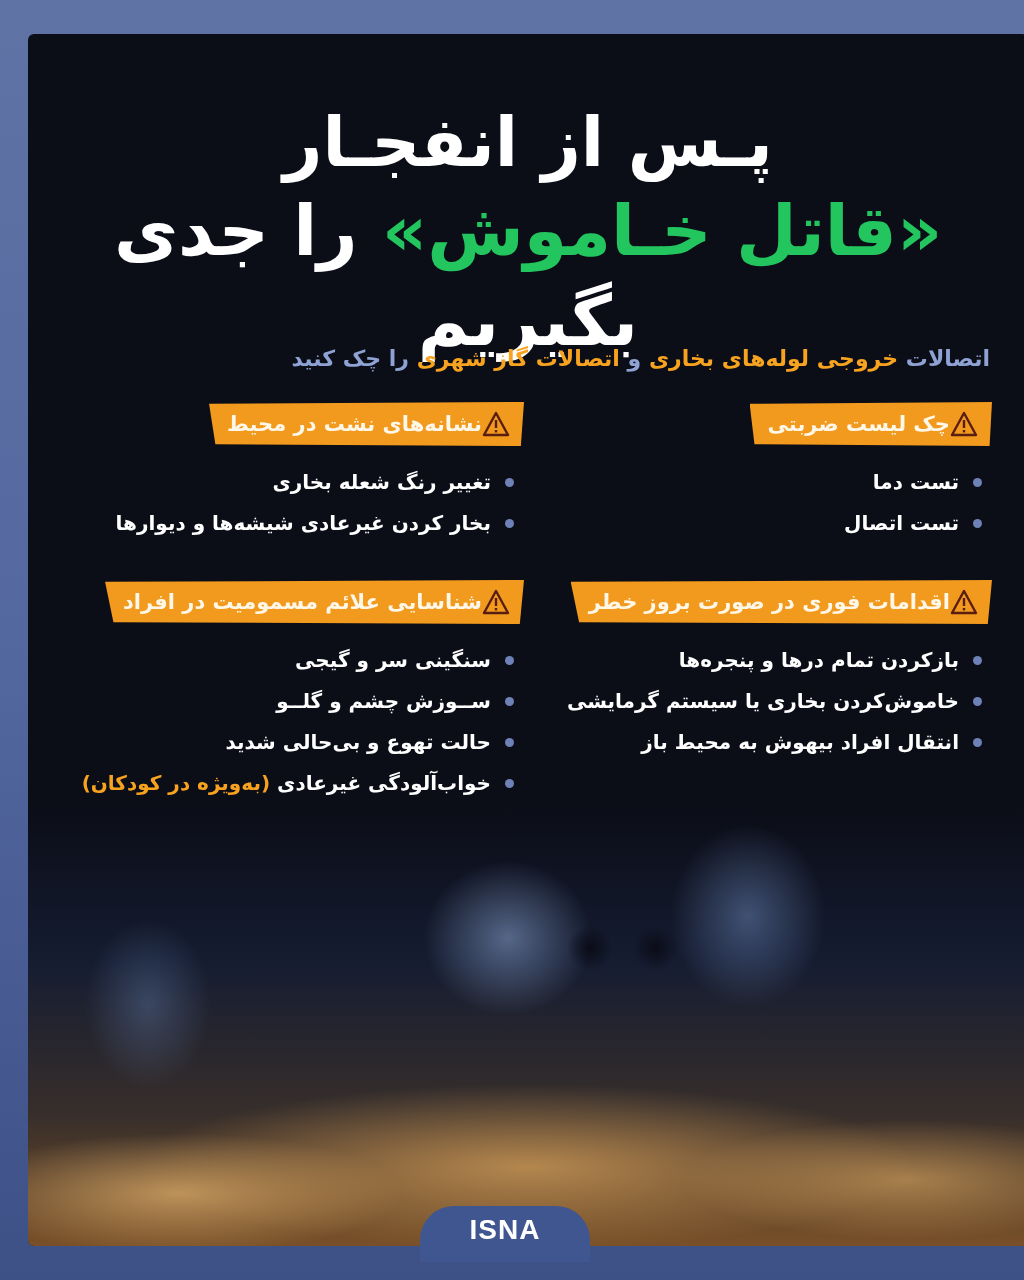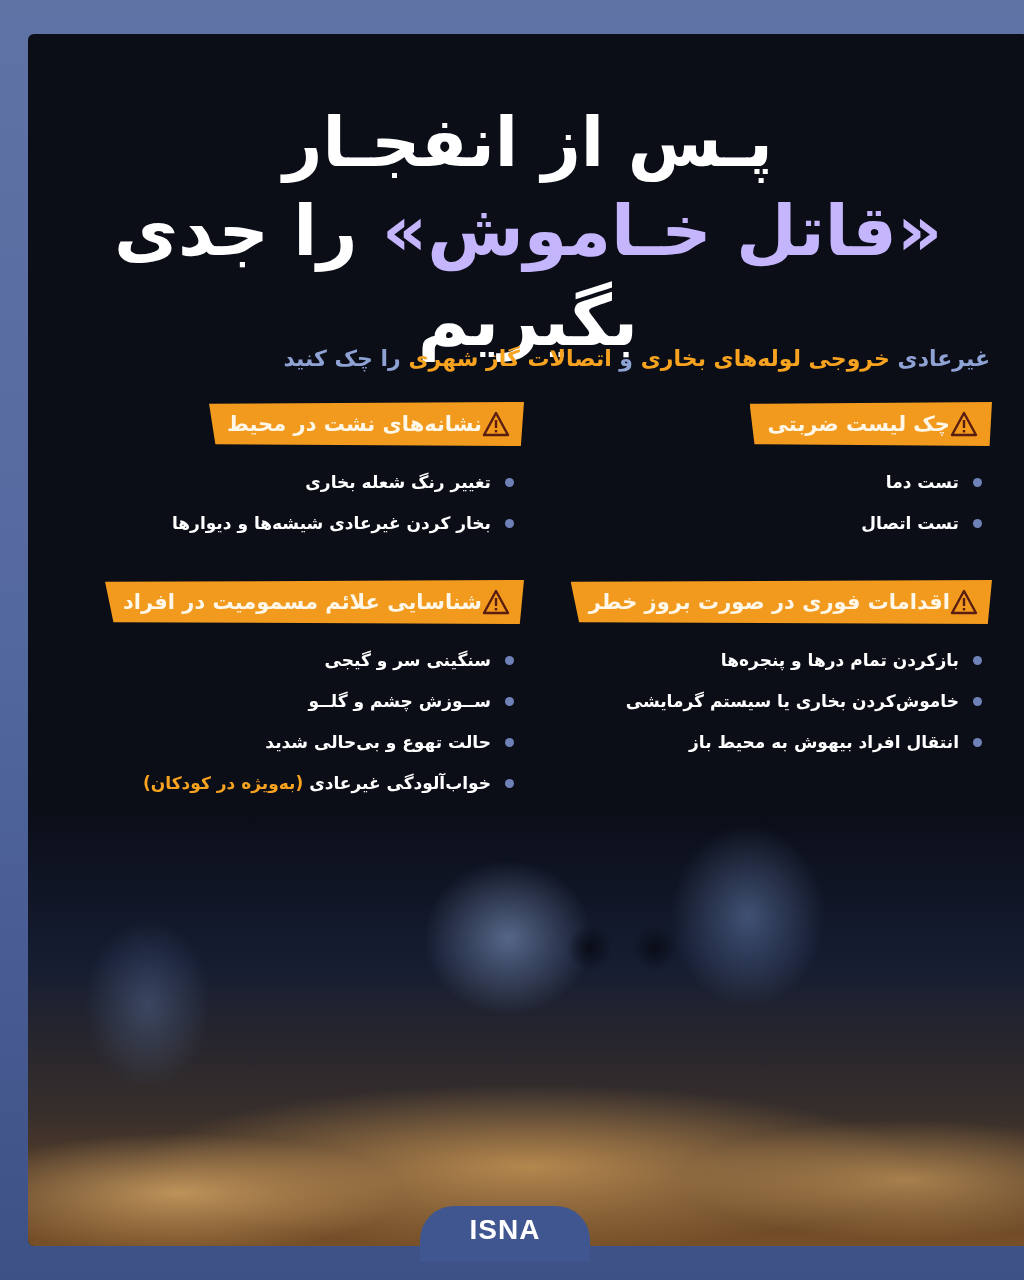--- a/index.html
+++ b/index.html
@@ -25,40 +25,40 @@
       linear-gradient(180deg, rgba(11,13,23,1) 0%, rgba(22,30,52,0.9) 35%, rgba(60,50,45,0.9) 70%, rgba(120,80,40,1) 100%);
   }
   .skull-eye { position:absolute; width:44px; height:48px; border-radius:50%;
     background:radial-gradient(circle, rgba(10,12,22,0.95), rgba(10,12,22,0) 70%); }
   .title {
     position:absolute; left:0; right:0; text-align:center; direction:rtl;
     font-family:"DejaVu Sans", sans-serif; font-weight:bold; color:#ffffff;
   }
   .title1 { top:66px; font-size:68px; line-height:86px; }
   .title2 { top:152px; font-size:70px; line-height:90px; }
-  .title2 .hl { color:#c4b5fd;text-align:center; }
+  .title2 .hl { color:#22c55e;text-align:center; }
   .sub {
     position:absolute; right:38px; left:120px; direction:rtl; text-align:right;
     font-weight:bold; color:#8ea2d4; font-size:22px; line-height:40px;
   }
   .sub1 { top:265px; }
   .sub2 { top:305px; }
   .sub .y { color:#f7a320; }
   .section { position:absolute; direction:rtl; }
   .badge {
     display:inline-flex; align-items:center; gap:0;
     background:#f29a1d; color:#fff7e8; font-weight:bold; font-size:21px;
     height:44px; padding:0 14px 0 18px;
     clip-path: polygon(0 4%, 100% 0, 99% 100%, 2% 96%);
     white-space:nowrap;
   }
   .warn { width:28px; height:26px; display:inline-block; }
   ul { list-style:none; margin:16px 0 0 0; padding:0; }
   li {
-    color:#ffffff; font-weight:bold; font-size:17px; line-height:41px;
+    color:#ffffff; font-weight:bold; font-size:20px; line-height:41px;
     display:flex; align-items:center; gap:14px; white-space:nowrap;
   }
   li .dot { width:9px; height:9px; border-radius:50%; background:#6f82b8; flex:0 0 9px; margin-right:10px; }
   li .y { color:#f7a320; }
   .s1 { right:36px; top:368px; }
   .s2 { right:504px; top:368px; }
   .s3 { right:36px; top:546px; }
   .s4 { right:504px; top:546px; }
   .isna-tab {
     position:absolute; left:420px; top:1206px; width:170px; height:56px;
@@ -72,21 +72,21 @@
 
 <div class="card">
   <div class="smoke">
     <div class="skull-eye" style="left:540px; top:118px;"></div>
     <div class="skull-eye" style="left:605px; top:118px;"></div>
   </div>
 
   <div class="title title1">پـس از انفجـار</div>
   <div class="title title2"><span class="hl">«قاتل خـاموش»</span><span> را جدی بگیریم</span></div>
 
-  <div class="sub sub2"><span>غیرعادی </span><span class="y">خروجی لوله‌های بخاری</span><span> و </span><span class="y">اتصالات گاز شهری</span><span> را چک کنید</span></div>
+  <div class="sub sub2"><span>اتصالات </span><span class="y">خروجی لوله‌های بخاری</span><span> و </span><span class="y">اتصالات گاز شهری</span><span> را چک کنید</span></div>
 
   <div class="section s1">
     <div class="badge">
       <svg class="warn" viewBox="0 0 28 26">
           <path d="M14 2 L26 24 L2 24 Z" fill="none" stroke="#5a1d12" stroke-width="2.4" stroke-linejoin="round"></path>
           <rect x="12.8" y="9" width="2.4" height="8" fill="#5a1d12"></rect>
           <rect x="12.8" y="19" width="2.4" height="2.4" fill="#5a1d12"></rect>
         </svg>
       <span>چک لیست ضربتی</span>
     </div>

